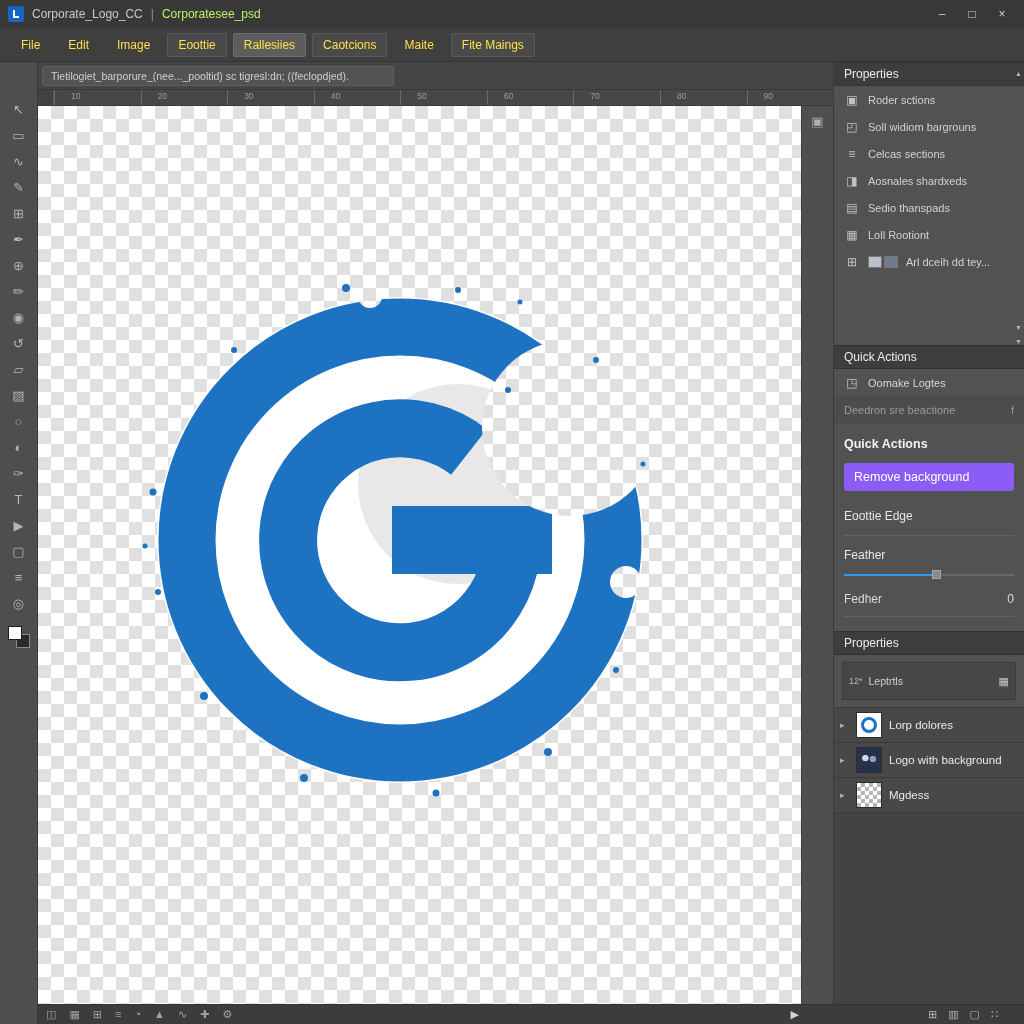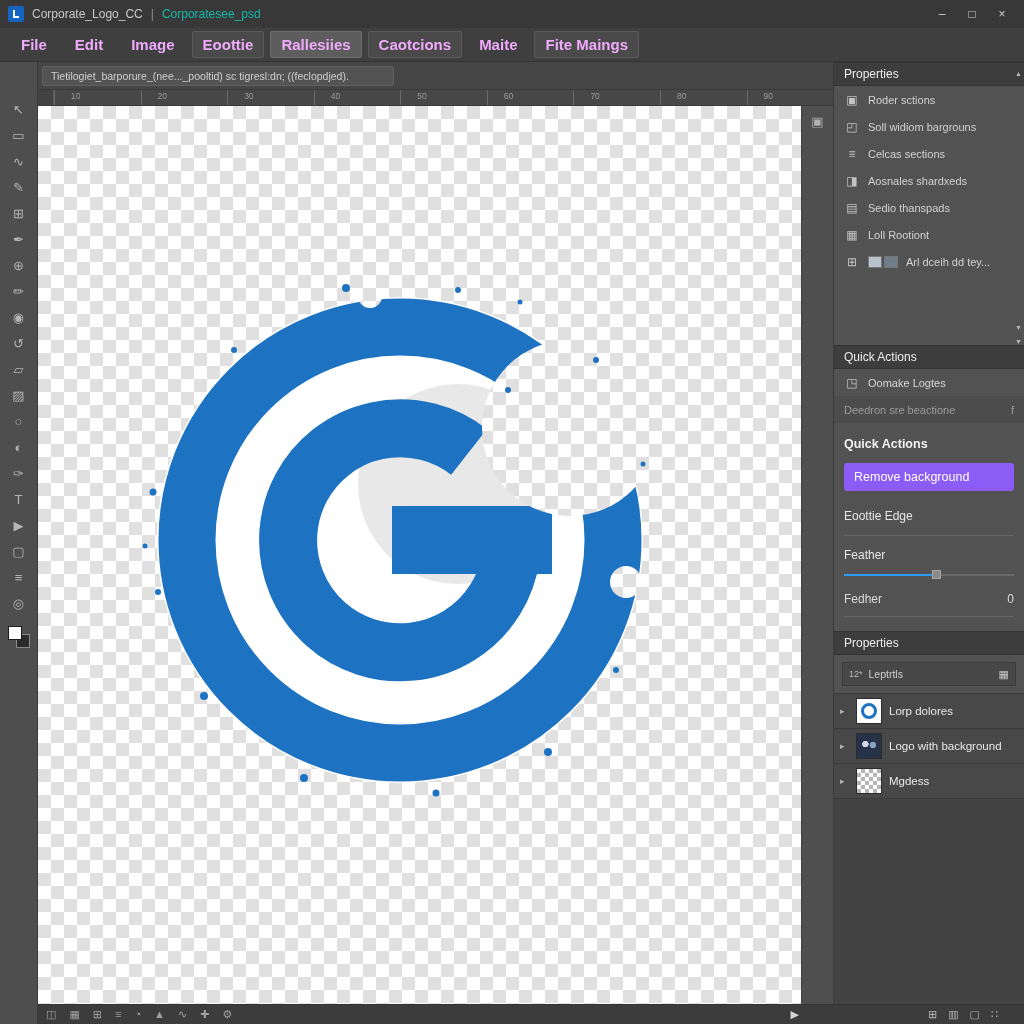--- a/index.html
+++ b/index.html
@@ -6,27 +6,27 @@
   html,body { width:1024px; height:1024px; overflow:hidden; }
   body { font-family:"Liberation Sans", sans-serif; background:#454545; color:#ddd; }
 
   .app { display:flex; flex-direction:column; width:1024px; height:1024px; }
 
   
   .titlebar { height:28px; background:#383838; display:flex; align-items:center; gap:8px; padding:12px 8px; font-size:12px; color:#c9c9c9; flex:none; }
   .app-icon { width:16px; height:16px; background:#1565c0; border-radius:2px; flex:none; position:relative; }
   .app-icon::after { content:""; position:absolute; inset:4px 5px; border-left:2px solid #fff; border-bottom:2px solid #fff; }
   .title-sep { color:#8f8f8f; }
-  .subtitle { color:#14b8a6; }
+  .subtitle { color:#bef264; }
   .win-controls { margin-left:auto; display:flex; gap:2px; }
   .win-btn { width:28px; height:20px; display:flex; align-items:center; justify-content:center; background:none; border:none; color:#cfcfcf; font-size:12px; }
 
   
   .menubar { height:34px; background:#3f3f3f; border-bottom:1px solid #333; display:flex; align-items:center; gap:6px; padding:0 10px; flex:none; }
-  .menu-item { background:none; border:1px solid transparent; color:#f0abfc; font-size:15px; padding:4px 10px; font-family:inherit;font-weight:bold; }
+  .menu-item { background:none; border:1px solid transparent; color:#fde047; font-size:12px; padding:4px 10px; font-family:inherit; }
   .menu-item[data-style="dark"]  { background:#4a4a4a; border-color:#5a5a5a; border-radius:2px; }
   .menu-item[data-style="light"] { background:#5d5d5d; border-color:#6d6d6d; border-radius:2px; }
 
   .main { flex:1; display:flex; min-height:0; }
 
   
   .toolbar { width:38px; flex:none; background:#4e4e4e; border-right:1px solid #3a3a3a; display:flex; flex-direction:column; align-items:center; padding-top:34px; }
   .tools-list { display:flex; flex-direction:column; align-items:center; }
   .tool { width:30px; height:26px; display:flex; align-items:center; justify-content:center; background:none; border:none; color:#b5b5b5; font-size:13px; }
   .swatches { margin-top:10px; position:relative; width:22px; height:22px; }
@@ -76,21 +76,21 @@
   .qa-title { color:#f2f2f2; font-size:12.5px; font-weight:bold; margin:8px 0 12px; }
   .remove-bg-btn { height:28px; background:#8b5cf6; color:#fff; border:none; border-radius:3px; font-size:12.5px; text-align:left; padding:0 10px; margin-bottom:12px; font-family:inherit; }
   .refine { padding:6px 0 12px; border-bottom:1px solid #656565; color:#e6e6e6; font-size:12px; }
   .feather-label { padding:12px 0 10px; color:#e6e6e6; font-size:12px; }
   .slider-track { position:relative; height:2px; background:#6a6a6a; margin:2px 0 12px; }
   .slider-fill { position:absolute; left:0; top:0; height:2px; width:52%; background:#2e9bf0; }
   .slider-handle { position:absolute; left:52%; top:-4px; width:9px; height:9px; background:#8a8a8a; border:1px solid #a5a5a5; }
   .feather-row { display:flex; justify-content:space-between; padding:4px 0 10px; border-bottom:1px solid #656565; color:#dadada; font-size:12px; }
 
   .props-bottom-header { margin-top:14px; }
-  .layer-selector { margin:7px 8px; height:24px; flex:none; background:#474747; border:1px solid #3b3b3b; display:flex; align-items:center; gap:6px; padding:0 6px; color:#cfcfcf; font-size:10.5px; }
+  .layer-selector { margin:7px 8px; height:38px; flex:none; background:#474747; border:1px solid #3b3b3b; display:flex; align-items:center; gap:6px; padding:0 6px; color:#cfcfcf; font-size:10.5px; }
   .selector-prefix { font-size:9px; color:#b9b9b9; }
   .selector-icon { margin-left:auto; color:#c5c5c5; font-size:11px; background:none; border:none; }
   .layers { display:flex; flex-direction:column; background:#484848; border-top:1px solid #3a3a3a; flex:none; }
   .layer-row { height:35px; display:flex; align-items:center; gap:7px; padding:0 6px; border-bottom:1px solid #3a3a3a; color:#e8e8e8; font-size:11.5px; }
   .disclosure { width:9px; flex:none; color:#b0b0b0; font-size:9px; }
   .thumb { width:26px; height:26px; flex:none; border:1px solid #2c2c2c; background:#fff; position:relative; }
   .thumb[data-thumb="logo"]::after { content:""; position:absolute; inset:4px; border:3px solid #1d72c2; border-radius:50%; }
   .thumb[data-thumb="photo"] { background:
       radial-gradient(circle at 35% 42%, #cfd8e8 0 3px, transparent 3.5px),
       radial-gradient(circle at 66% 46%, #8aa0c0 0 3px, transparent 3.5px),

